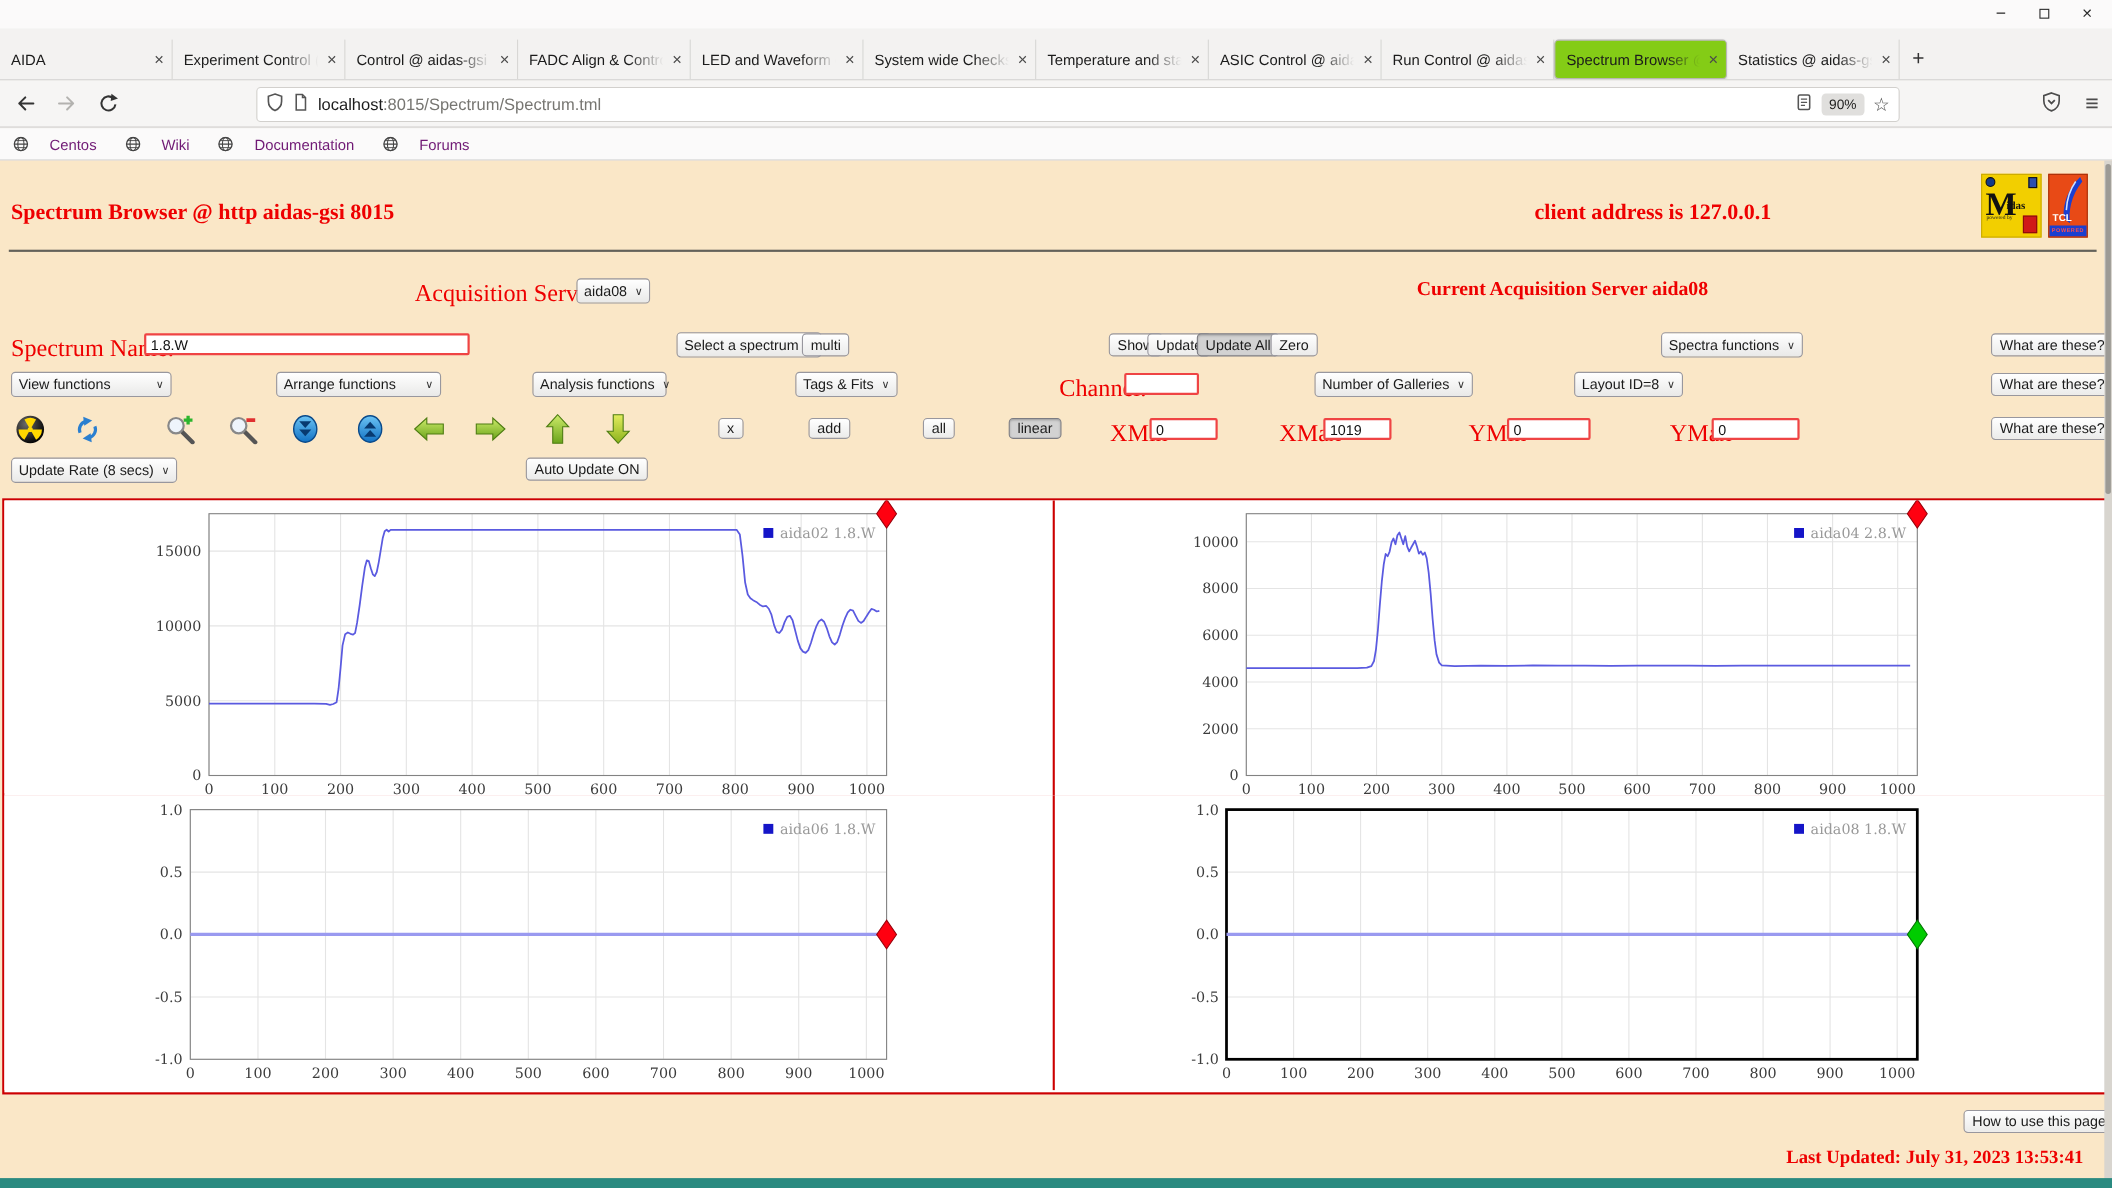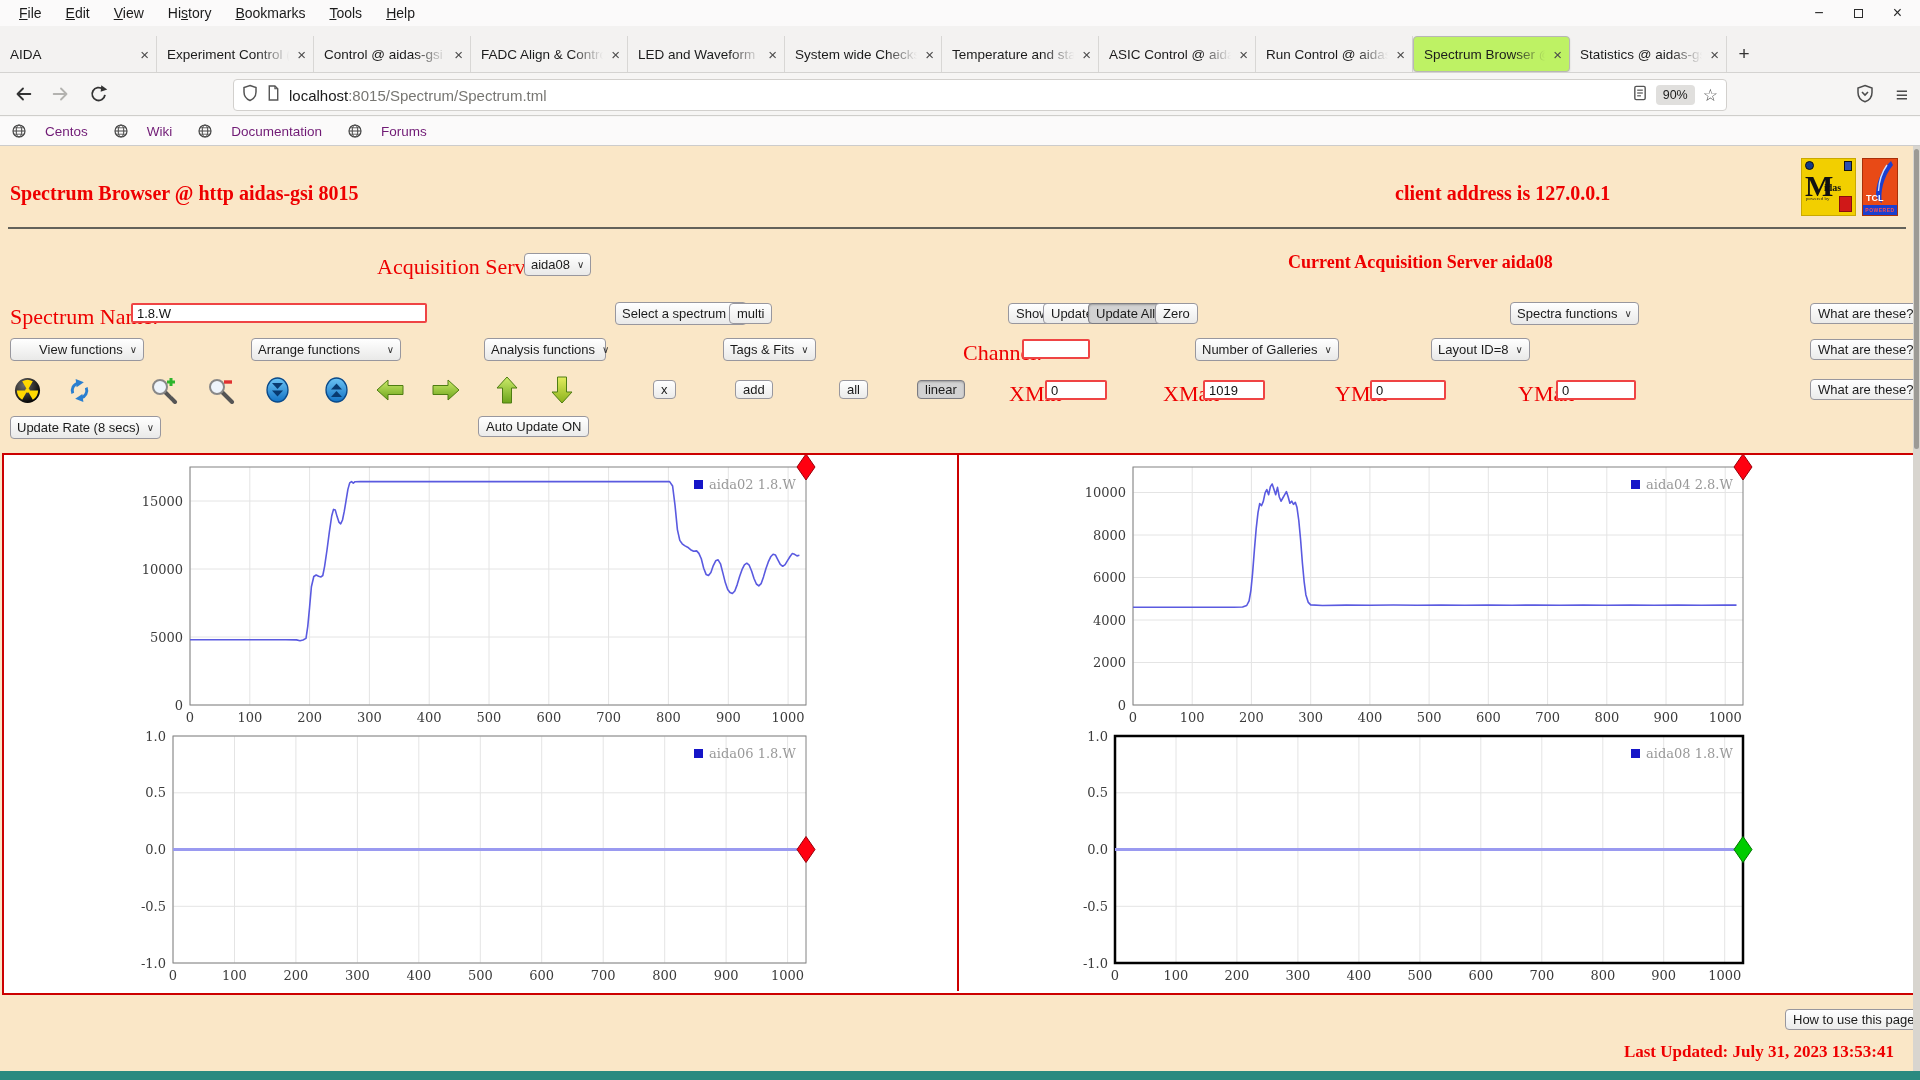--- a/index.html
+++ b/index.html
@@ -14,21 +14,21 @@
   .menu-item u { text-decoration:underline; }
   #win-controls { margin-left:auto; display:flex; align-items:center; gap:30px; padding-right:18px; color:#2b2b2b; }
   #win-controls span { font-size:16px; line-height:1; }
   .maxbox { display:inline-block; width:9px; height:9px; border:1.5px solid #2b2b2b; }
 
   #tabbar { position:absolute; top:26px; left:0; right:0; height:46px; background:#f3f2f1; display:flex; align-items:flex-end; }
   #tab-strip { display:flex; height:38px; }
   .tab { width:157px; height:36px; margin-top:2px; display:flex; align-items:center; padding:0 7px 0 10px; border-right:1px solid #d8d7d5; font-size:13.5px; color:#1b1b1b; position:relative; }
   .tab-label { flex:1; white-space:nowrap; overflow:hidden; -webkit-mask-image:linear-gradient(90deg,#000 72%,transparent 97%); mask-image:linear-gradient(90deg,#000 72%,transparent 97%); }
   .tab-close { color:#4a4a4a; font-size:15px; padding-left:4px; }
-  .tab.active { background:#bef264; border:1px solid #b8b7b5; border-radius:4px; box-shadow:0 1px 2px rgba(0,0,0,.12); }
+  .tab.active { background:#84cc16; border:1px solid #b8b7b5; border-radius:4px; box-shadow:0 1px 2px rgba(0,0,0,.12); }
   .new-tab { width:34px; height:36px; margin-top:2px; display:flex; align-items:center; justify-content:center; font-size:19px; color:#333; }
 
   #navbar { position:absolute; top:72px; left:0; right:0; height:44px; background:#f6f5f4; border-top:1px solid #d4d3d1; border-bottom:1px solid #cfcecb; display:flex; align-items:center; }
   .nav-icon { width:30px; height:30px; display:flex; align-items:center; justify-content:center; margin-left:8px; border-radius:4px; }
   #urlbar { position:absolute; left:233px; top:6px; width:1494px; height:32px; background:#fff; border:1px solid #d2d0cd; border-radius:4px; display:flex; align-items:center; padding:0 8px; }
   #urlbar .host { font-size:15px; color:#1b1b1b; margin-left:8px; }
   #urlbar .rest { font-size:15px; color:#777672; }
   #urlbar .spacer { flex:1; }
   .zoom-chip { background:#e0dfdd; border-radius:4px; font-size:12.5px; color:#1b1b1b; padding:3px 7px; margin:0 8px; }
   .glyph-icon { font-size:17px; color:#4c4c4c; }
@@ -85,29 +85,20 @@
   #page-scrollbar { position:absolute; right:0; top:0; bottom:0; width:7px; background:#d8d5cf; }
   #page-scrollbar .thumb { position:absolute; top:3px; left:1px; width:5px; height:300px; background:#9c9a95; border-radius:3px; }
   #taskbar-strip { position:absolute; left:0; right:0; bottom:0; height:9px; background:var(--taskbar-teal,#2a8a80); }
 </style>
 </head>
 <body>
 
 <div id="screen">
 
   <div id="menubar">
-    <div id="menu-items">
-        <div class="menu-item"><u>F</u>ile</div>
-        <div class="menu-item"><u>E</u>dit</div>
-        <div class="menu-item"><u>V</u>iew</div>
-        <div class="menu-item">Hi<u>s</u>tory</div>
-        <div class="menu-item"><u>B</u>ookmarks</div>
-        <div class="menu-item"><u>T</u>ools</div>
-        <div class="menu-item"><u>H</u>elp</div>
-      </div>
     <div id="win-controls">
       <span>−</span>
       <span><i class="maxbox"></i></span>
       <span>×</span>
     </div>
   </div>
 
   <div id="tabbar">
     <div id="tab-strip">
         <div class="tab">
@@ -305,21 +296,21 @@
     <span class="btn" style="left:1008px; top:157px;">Show</span>
     <span class="btn" style="left:1043px; top:157px;">Update</span>
     <span class="btn pressed" style="left:1088px; top:157px;">Update All</span>
     <span class="btn" style="left:1155px; top:157px;">Zero</span>
     <span class="sel" style="left:1510px; top:156px;">
         <span>Spectra functions</span>
         <span class="chev"></span>
       </span>
     <span class="btn" style="left:1810px; top:157px;">What are these?</span>
 
-    <span class="sel" style="left:10px; top:192px; width:134px; justify-content:flex-end;">
+    <span class="sel" style="left:10px; top:192px; width:146px; justify-content:space-between;">
         <span>View functions</span>
         <span class="chev"></span>
       </span>
     <span class="sel" style="left:251px; top:192px; width:150px; justify-content:space-between;">
         <span>Arrange functions</span>
         <span class="chev"></span>
       </span>
     <span class="sel" style="left:484px; top:192px; width:122px; justify-content:space-between;">
         <span>Analysis functions</span>
         <span class="chev"></span>

